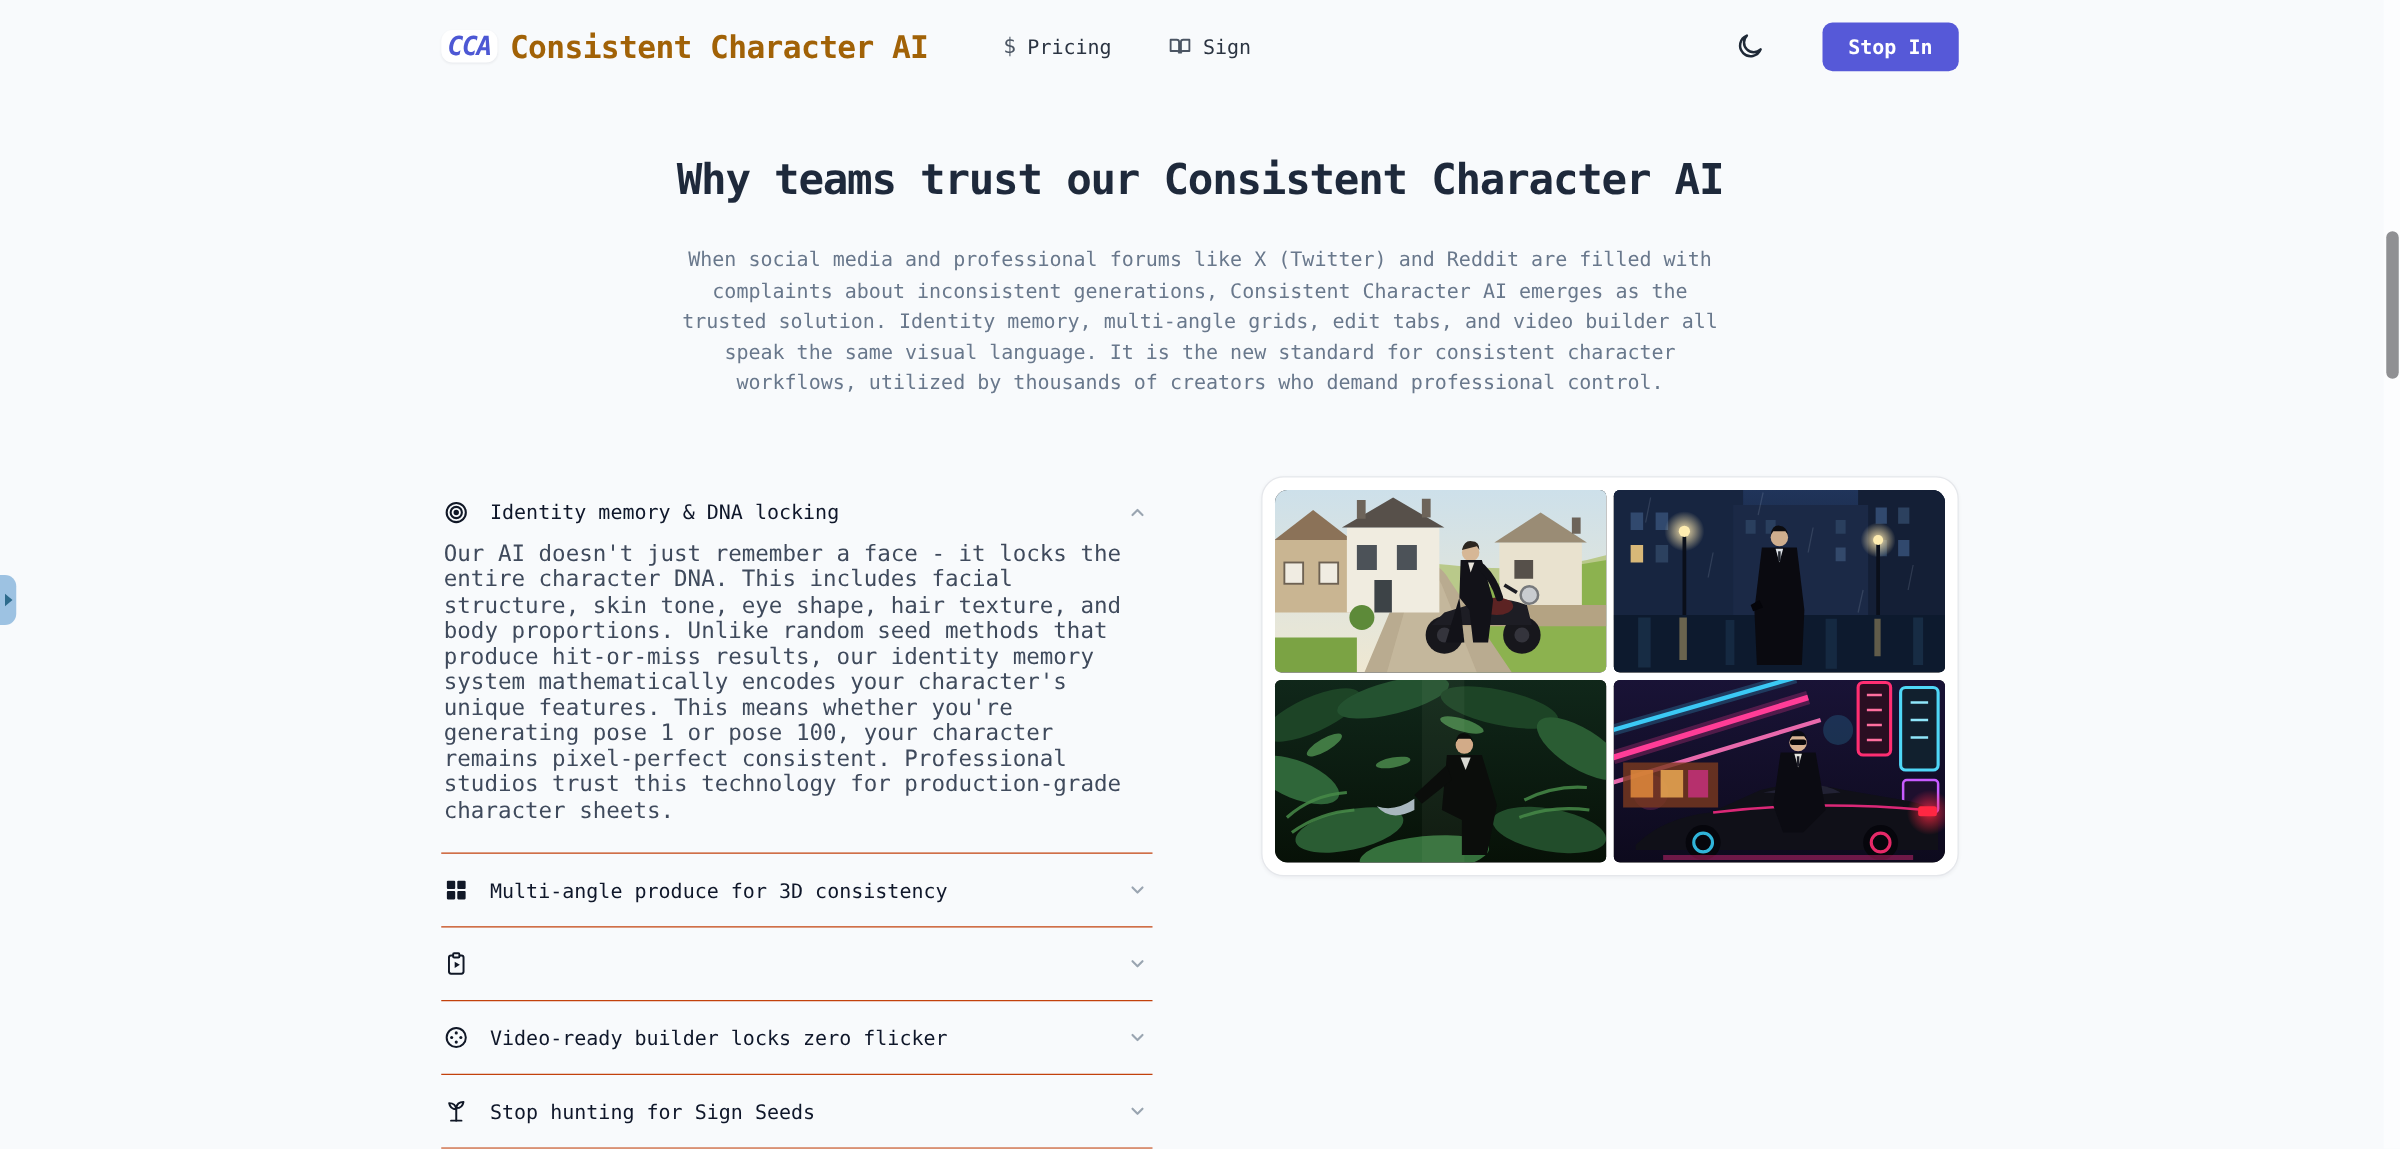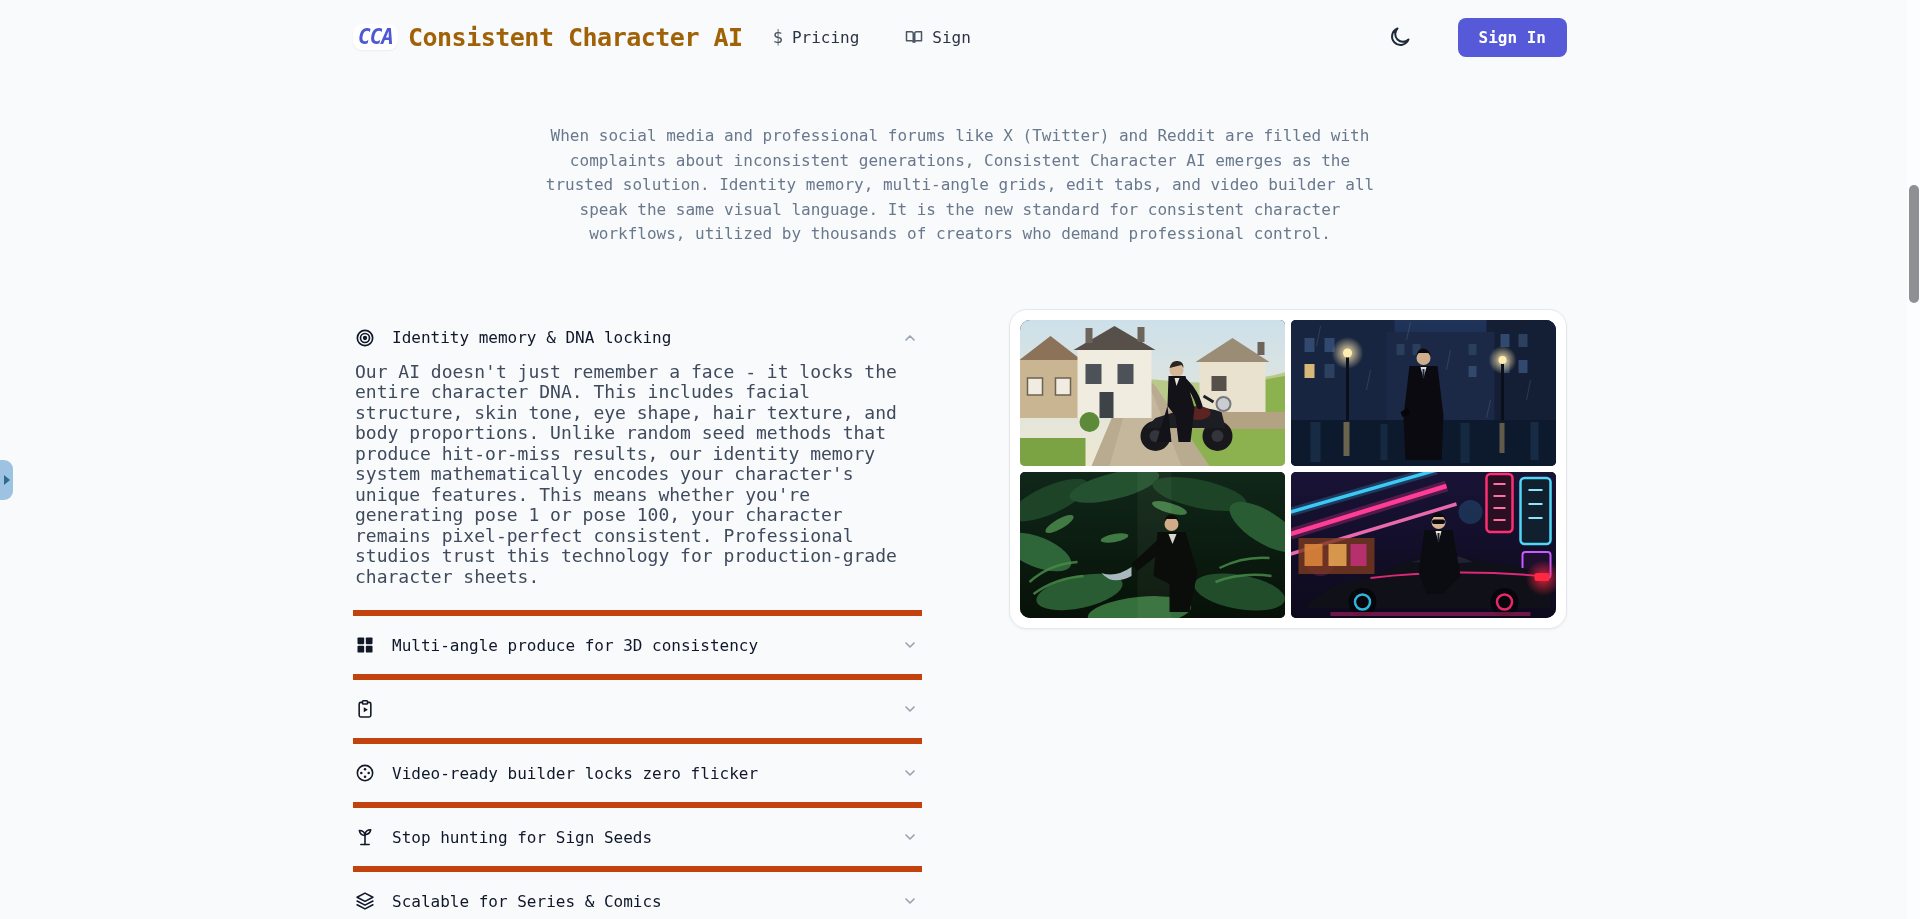--- a/index.html
+++ b/index.html
@@ -9,21 +9,21 @@
     font-family:"DejaVu Sans Mono", monospace;
     position:relative;
     color:#0f172a;
   }
 
   
   .header {
     width:1214px; margin:0 auto; height:74px;
     display:flex; align-items:center; justify-content:space-between;
   }
-  .header-left { display:flex; align-items:center; gap:30px; }
+  .header-left { display:flex; align-items:center; gap:60px; }
   .logo-row { display:flex; align-items:center; gap:10px; cursor:pointer; }
   .logo-badge {
     font-style:italic; font-weight:bold; font-size:21px; color:#4d58d4;
     background:#ffffff; border-radius:9px; padding:1px 5px;
     box-shadow:0 1px 2px rgba(15,23,42,.06);
     letter-spacing:-1px;
   }
   .brand-name { font-size:25px; font-weight:700; color:#a16207; letter-spacing:-0.5px; }
   .nav { display:flex; align-items:center; gap:46px; }
   .nav-link {
@@ -48,21 +48,21 @@
     width:846px; margin:32px auto 0;
     font-size:16px; line-height:24.5px; color:#69788c;
   }
 
   
   .content {
     width:1214px; margin:62px auto 0;
     display:flex; justify-content:space-between; align-items:flex-start;
   }
   .accordion { width:569px; }
-  .acc-item { border-bottom:6px solid #c2410c; }
+  .acc-item { border-bottom:1px solid #c2410c; }
   .acc-item:last-child { border-bottom:none; }
   .acc-header {
     display:flex; align-items:center; gap:17px;
     padding:19px 4px 19px 2px; cursor:pointer;
   }
   .acc-item.expanded .acc-header { padding-bottom:11px; }
   .acc-label { font-size:16px; color:#0f172a; }
   .chev { margin-left:auto; display:flex; }
   .acc-body {
     font-size:18px; line-height:20.5px; color:#3f4a5c;
@@ -131,25 +131,26 @@
     </nav>
   </div>
   <div class="header-right">
     <button class="theme-toggle">
       <span style="display:flex">
         <svg width="24" height="24" viewBox="0 0 24 24" fill="none" stroke="#1f2937" stroke-width="2" stroke-linecap="round" stroke-linejoin="round">
           <path d="M20.5 14.5A8.5 8.5 0 1 1 9.5 3.5a7 7 0 0 0 11 11z"></path>
         </svg>
       </span>
     </button>
-    <button class="signin-btn">Sign In</button>
+    <button class="signin-btn">Stop In</button>
   </div>
 </header>
 
 <section class="hero">
+  <h1>Why teams trust our Consistent Character AI</h1>
   <p>When social media and professional forums like X (Twitter) and Reddit are filled with complaints about inconsistent generations, Consistent Character AI emerges as the trusted solution. Identity memory, multi-angle grids, edit tabs, and video builder all speak the same visual language. It is the new standard for consistent character workflows, utilized by thousands of creators who demand professional control.</p>
 </section>
 
 <main class="content">
 
   <div class="accordion">
 
     <div class="acc-item expanded">
       <div class="acc-header">
         <span class="acc-icon">

